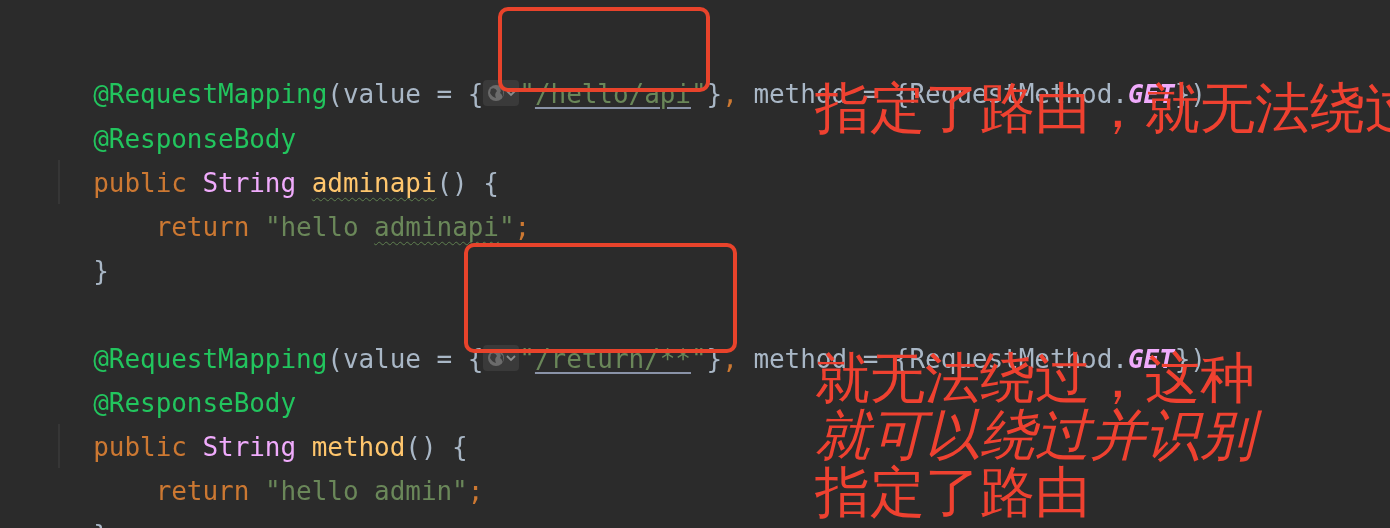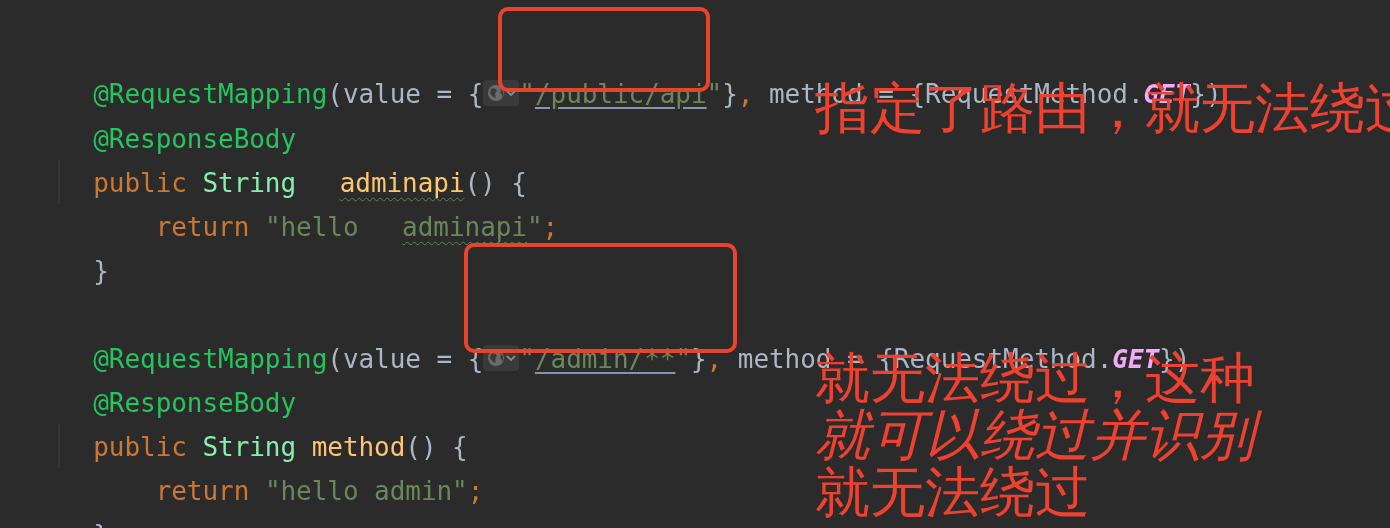--- a/index.html
+++ b/index.html
@@ -6,26 +6,26 @@
   body {
     width:1390px; height:528px; background:#2b2b2b; position:relative; overflow:hidden;
     font-family:"DejaVu Sans Mono", "Liberation Mono", monospace;
   }
   .line {
     position:absolute; left:62px; height:44px; line-height:44px;
     font-size:26px; white-space:pre; color:#a9b7c6; letter-spacing:-0.05px;
   }
   .ann { color:#22c55e; }
   .kw  { color:#cc7832; }
-  .typ { color:#86efac; }
+  .typ { color:#f0abfc; }
   .fn  { color:#ffc66d; }
   .str { color:#6a8759; }
   .enum{ color:#f0abfc; font-style:italic;font-weight:bold; }
   .url { text-decoration:underline; text-decoration-color:#8a93a8; text-underline-offset:4px; }
-  .squig { text-decoration:underline wavy #5f7f4f; text-underline-offset:5px; text-decoration-thickness:1px;margin-left:28px; }
+  .squig { text-decoration:underline wavy #5f7f4f; text-underline-offset:5px; text-decoration-thickness:1px; }
   .globe {
     display:inline-block; width:36px; height:26px; vertical-align:middle; margin-top:-6px;
     background:#3a3a3a; border-radius:4px; position:relative;
   }
   .globe svg { position:absolute; left:3px; top:3px; }
   .indent-guide { position:absolute; left:58px; width:2px; background:#363636; }
   .redbox {
     position:absolute; border:4px solid #e8432b; border-radius:10px; box-sizing:border-box;
   }
   .note {
@@ -38,55 +38,55 @@
 
 <div class="indent-guide" style="top:160px;height:44px;"></div>
 <div class="indent-guide" style="top:424px;height:44px;"></div>
 
 <div class="line" style="top:28px;">
   <span class="ann">@RequestMapping</span><span>(value = {</span><span class="globe"><svg width="32" height="20" viewBox="0 0 32 20">
         <circle cx="10" cy="10" r="8" fill="#6b6b6b"></circle>
         <path d="M5 6 Q9 4 11 8 Q8 11 10 15 Q6 14 4 10 Z" fill="#3a3a3a"></path>
         <path d="M13 4 Q16 7 14 10 Q17 12 16 15 Q18 12 17 8 Z" fill="#3a3a3a"></path>
         <path d="M21 8 L25 12 L29 8" stroke="#8a8a8a" stroke-width="1.8" fill="none"></path>
-      </svg></span><span class="str">"</span><span class="str url">/public/api</span><span class="str">"</span><span>}</span><span class="kw">,</span><span> method = {RequestMethod.</span><span class="enum">GET</span><span>})</span>
+      </svg></span><span class="str">"</span><span class="str url">/hello/api</span><span class="str">"</span><span>}</span><span class="kw">,</span><span> method = {RequestMethod.</span><span class="enum">GET</span><span>})</span>
 </div>
 <div class="line" style="top:73px;">
   <span class="ann">@ResponseBody</span>
 </div>
 <div class="line" style="top:117px;">
   <span class="kw">public</span><span class="typ"> String </span><span class="fn squig">adminapi</span><span>() {</span>
 </div>
 <div class="line" style="top:161px;">
   <span>    </span><span class="kw">return</span><span> </span><span class="str">"hello </span><span class="str squig">adminapi</span><span class="str">"</span><span class="kw">;</span>
 </div>
 <div class="line" style="top:205px;">
   <span>}</span>
 </div>
 
 <div class="line" style="top:293px;">
   <span class="ann">@RequestMapping</span><span>(value = {</span><span class="globe"><svg width="32" height="20" viewBox="0 0 32 20">
         <circle cx="10" cy="10" r="8" fill="#6b6b6b"></circle>
         <path d="M5 6 Q9 4 11 8 Q8 11 10 15 Q6 14 4 10 Z" fill="#3a3a3a"></path>
         <path d="M13 4 Q16 7 14 10 Q17 12 16 15 Q18 12 17 8 Z" fill="#3a3a3a"></path>
         <path d="M21 8 L25 12 L29 8" stroke="#8a8a8a" stroke-width="1.8" fill="none"></path>
-      </svg></span><span class="str">"</span><span class="str url">/admin/**</span><span class="str">"</span><span>}</span><span class="kw">,</span><span> method = {RequestMethod.</span><span class="enum">GET</span><span>})</span>
+      </svg></span><span class="str">"</span><span class="str url">/return/**</span><span class="str">"</span><span>}</span><span class="kw">,</span><span> method = {RequestMethod.</span><span class="enum">GET</span><span>})</span>
 </div>
 <div class="line" style="top:337px;">
   <span class="ann">@ResponseBody</span>
 </div>
 <div class="line" style="top:381px;">
   <span class="kw">public</span><span class="typ"> String </span><span class="fn">method</span><span>() {</span>
 </div>
 <div class="line" style="top:425px;">
   <span>    </span><span class="kw">return</span><span> </span><span class="str">"hello admin"</span><span class="kw">;</span>
 </div>
 <div class="line" style="top:469px;">
   <span>}</span>
 </div>
 
 <div class="redbox" style="left:498px;top:7px;width:212px;height:85px;"></div>
 <div class="redbox" style="left:464px;top:243px;width:273px;height:110px;"></div>
 
 <div class="note" style="left:815px;top:79px;">指定了路由，就无法绕过</div>
 <div class="note" style="left:815px;top:349px;">就无法绕过，这种</div>
 <div class="note" style="left:815px;top:406px;font-style:italic;">就可以绕过并识别</div>
-<div class="note" style="left:815px;top:463px;">就无法绕过</div>
+<div class="note" style="left:815px;top:463px;">指定了路由</div>
 
 </body></html>

